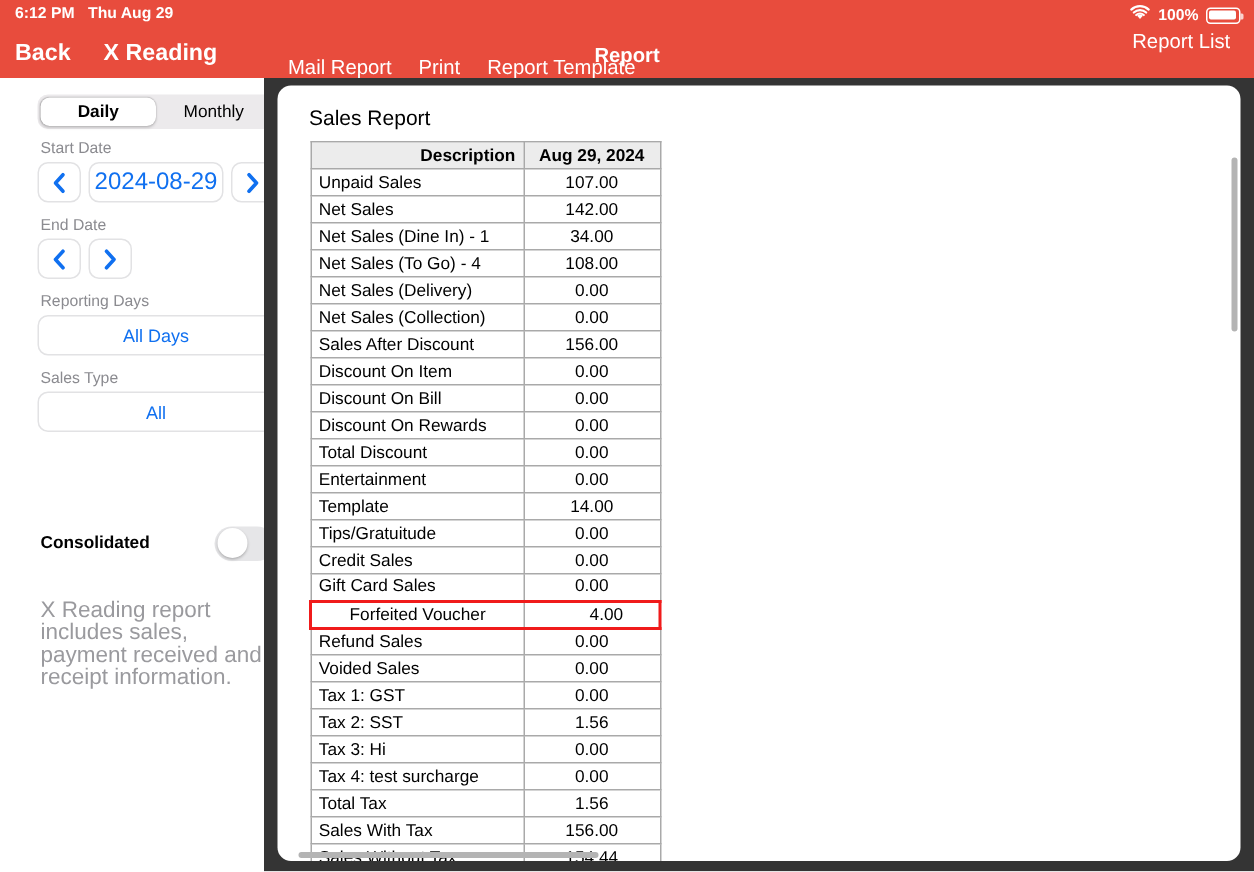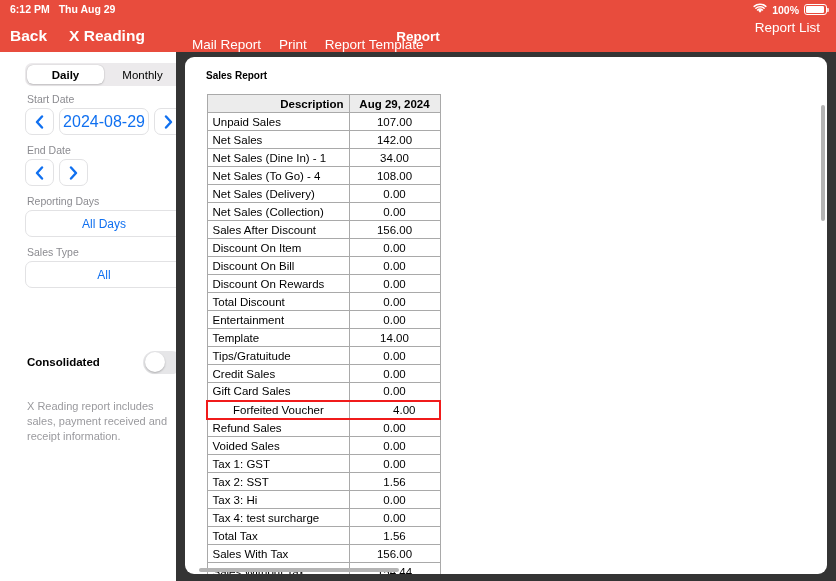--- a/index.html
+++ b/index.html
@@ -251,21 +251,21 @@
     width: 20px; height: 20px;
     border-radius: 50%;
     background: #ffffff;
     box-shadow: 0 1px 2px rgba(0,0,0,0.25);
   }
 
   .helper-text {
     position: absolute;
     left: 11px; top: 347px;
     width: 152px;
-    font-size: 11px;
+    font-size: 15px;
     line-height: 15px;
     color: #9a9a9e;
   }
 
   
   .content {
     position: absolute;
     left: 176px; top: 52px;
     width: 660px; height: 529px;
     background: #343434;
@@ -275,22 +275,22 @@
     position: absolute;
     left: 9px; top: 5px;
     width: 642px; height: 517px;
     background: #ffffff;
     border-radius: 9px;
     overflow: hidden;
   }
   .panel-title {
     position: absolute;
     left: 21px; top: 13px;
-    font-size: 10px;
-    font-weight: bold;
+    font-size: 14px;
+    font-weight: normal;
     color: #000000;
   }
 
   .table-wrap {
     position: absolute;
     left: 21px; top: 37px;
     right: 0; bottom: 0;
     overflow: hidden;
   }
   table.report {

